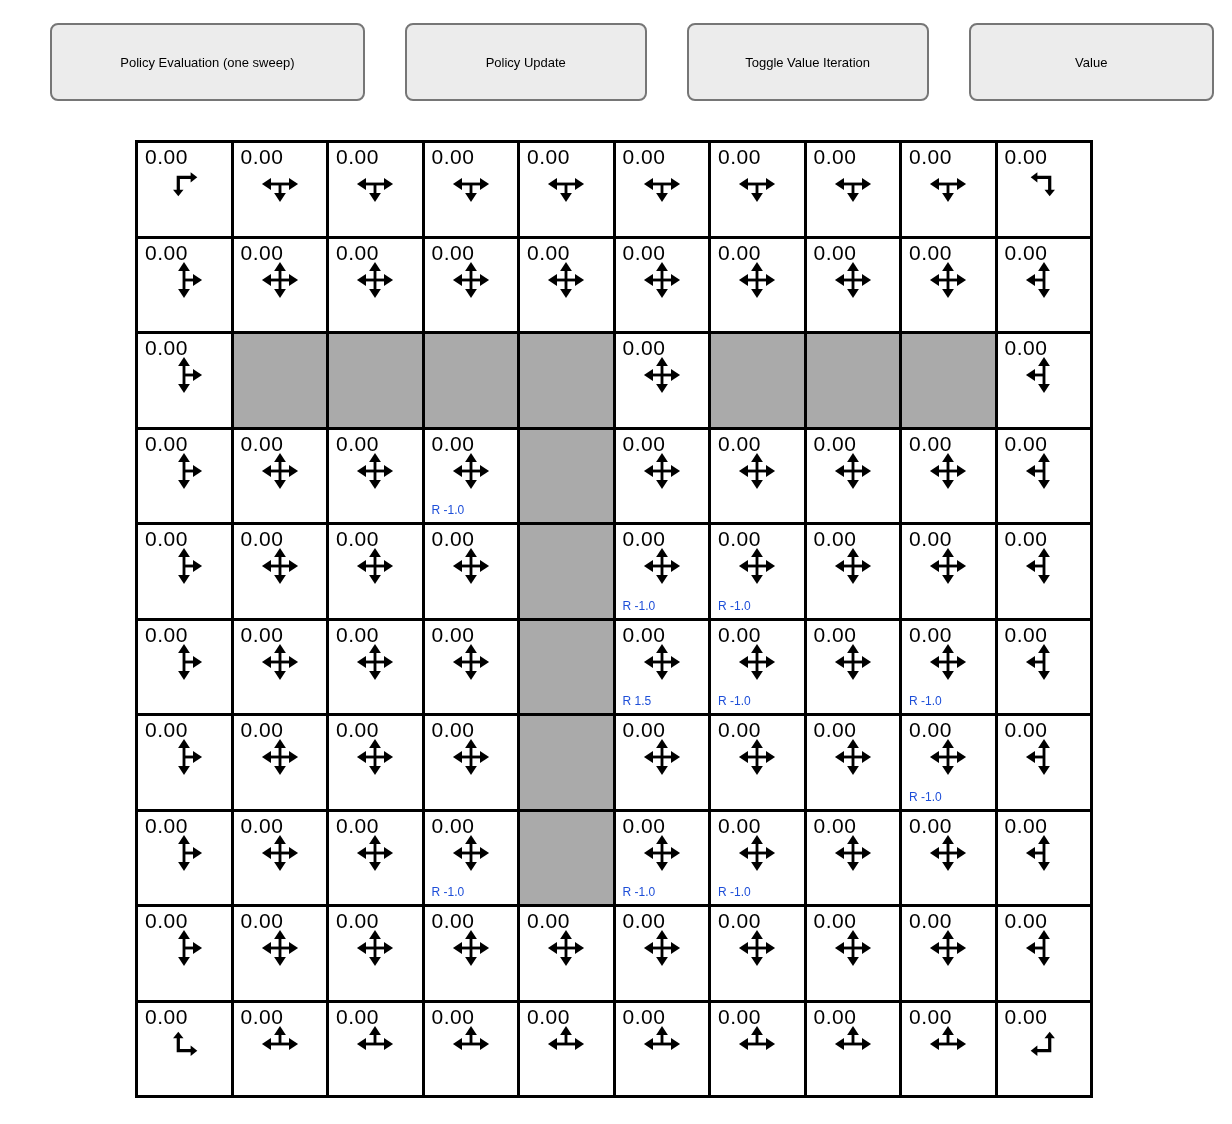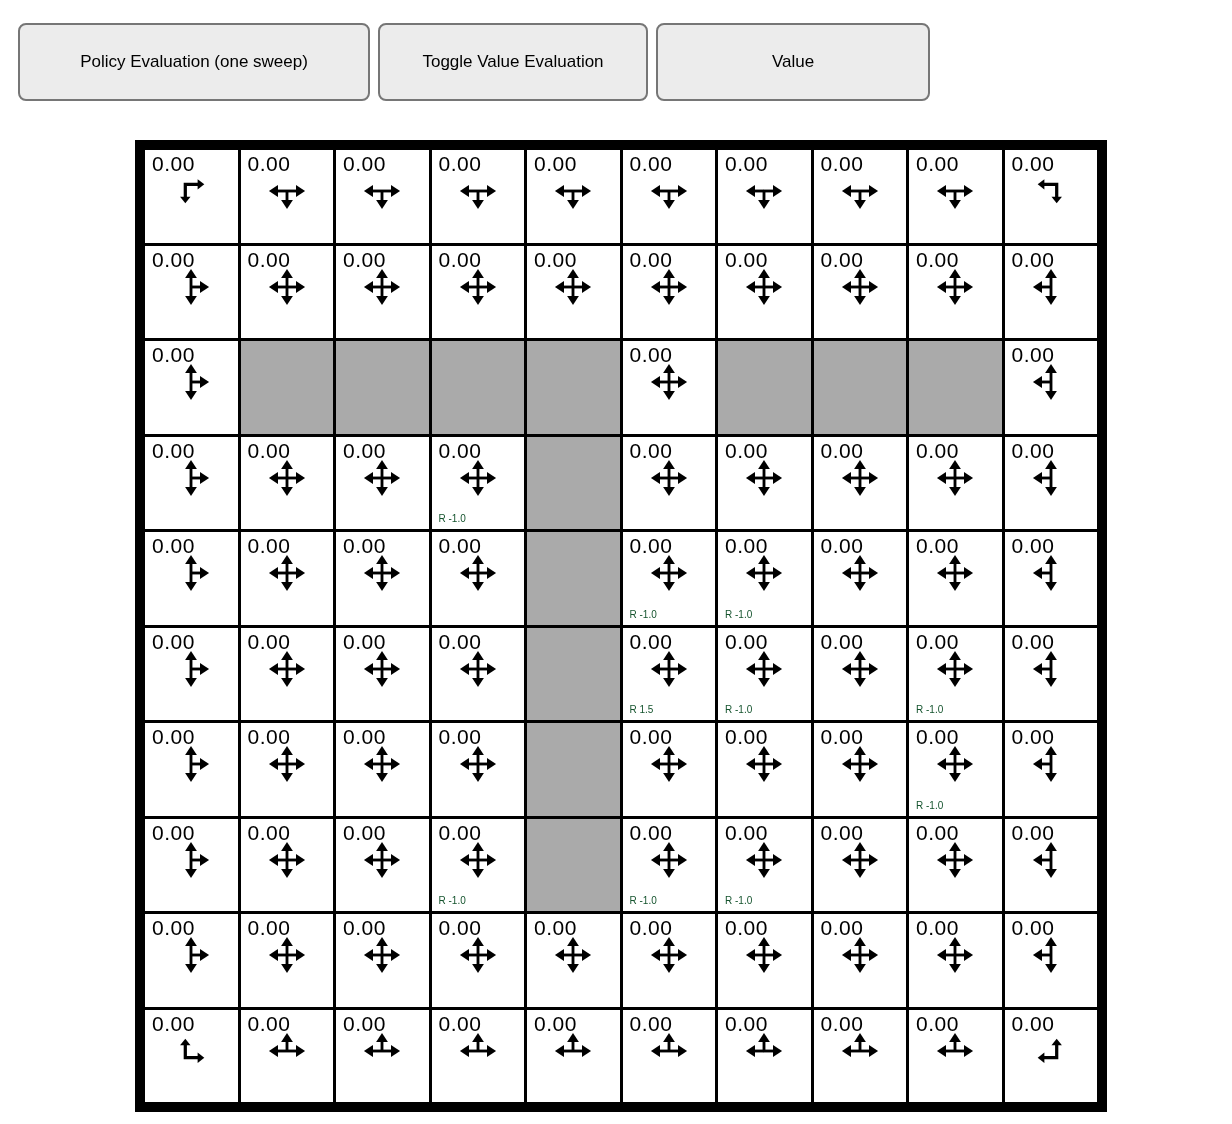--- a/index.html
+++ b/index.html
@@ -1,43 +1,44 @@
 <!DOCTYPE html>
 <html><head>
 <meta charset="utf-8">
 <style>
   html,body{margin:0;padding:0;background:#ffffff;font-family:"Liberation Sans",sans-serif;}
   .stage{position:relative;width:1232px;height:1124px;background:#fff;overflow:hidden;}
 
   .toolbar{display:flex;gap:8px;margin:23px 18px 0 18px;}
   .btn{height:78px;background:#ececec;border:2px solid #767676;border-radius:8px;
-       font-size:17px;color:#000;font-family:"Liberation Sans",sans-serif;cursor:pointer;
-       display:flex;align-items:center;justify-content:center;}
+       font-size:13px;color:#000;font-family:"Liberation Sans",sans-serif;cursor:pointer;
+       display:flex;align-items:center;justify-content:center;margin-left:32px;}
   .btn.b1{width:352px;}
   .btn.b2{width:270px;}
   .btn.b3{width:270px;}
   .btn.b4{width:274px;}
 
   .grid{margin:39px 0 0 135px;display:grid;
         grid-template-columns:repeat(10,92.5px);grid-auto-rows:92.5px;
-        gap:3px;padding:10px;background:#000;width:fit-content;}
+        gap:3px;padding:3px;background:#000;width:fit-content;}
   .cell{background:#fff;position:relative;}
   .cell.wall{background:#aaaaaa;}
   .value{position:absolute;top:2px;left:7px;font-size:21px;color:#000;letter-spacing:0.5px;}
   .glyph{position:absolute;top:22px;left:50%;transform:translateX(-50%);line-height:0;}
-  .reward{position:absolute;bottom:5px;left:7px;font-size:10px;color:#14532d;}
+  .reward{position:absolute;bottom:5px;left:7px;font-size:12px;color:#1d4ed8;}
 </style>
 </head>
 <body>
 
 <div class="stage">
 
   <div class="toolbar">
     <button class="btn b1">Policy Evaluation (one sweep)</button>
-    <button class="btn b3">Toggle Value Evaluation</button>
+    <button class="btn b2">Policy Update</button>
+    <button class="btn b3">Toggle Value Iteration</button>
     <button class="btn b4">Value</button>
   </div>
 
   <div class="grid" id="grid">
       <div class="cell">
         <span class="value">0.00</span>
         <span class="glyph"><svg viewBox="0 0 40 40" width="38" height="38" xmlns="http://www.w3.org/2000/svg">
             <path d="M 28 13 L 14 13 L 14 27" stroke="#000" stroke-width="3.4" fill="none" stroke-linejoin="miter"></path>
             <polygon fill="#000" points="34,13 27.0,18.5 27.0,7.5"></polygon>
             <polygon fill="#000" points="14,33 8.5,26.0 19.5,26.0"></polygon>

